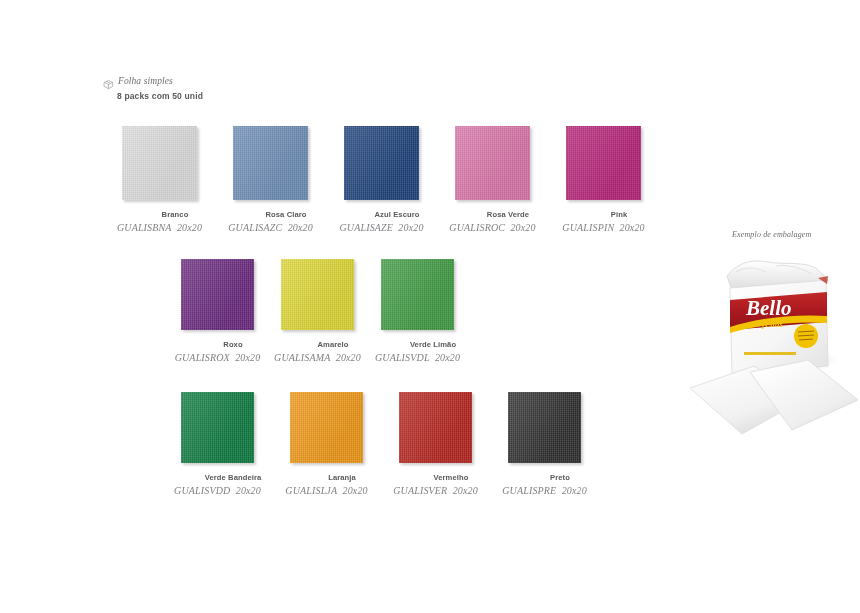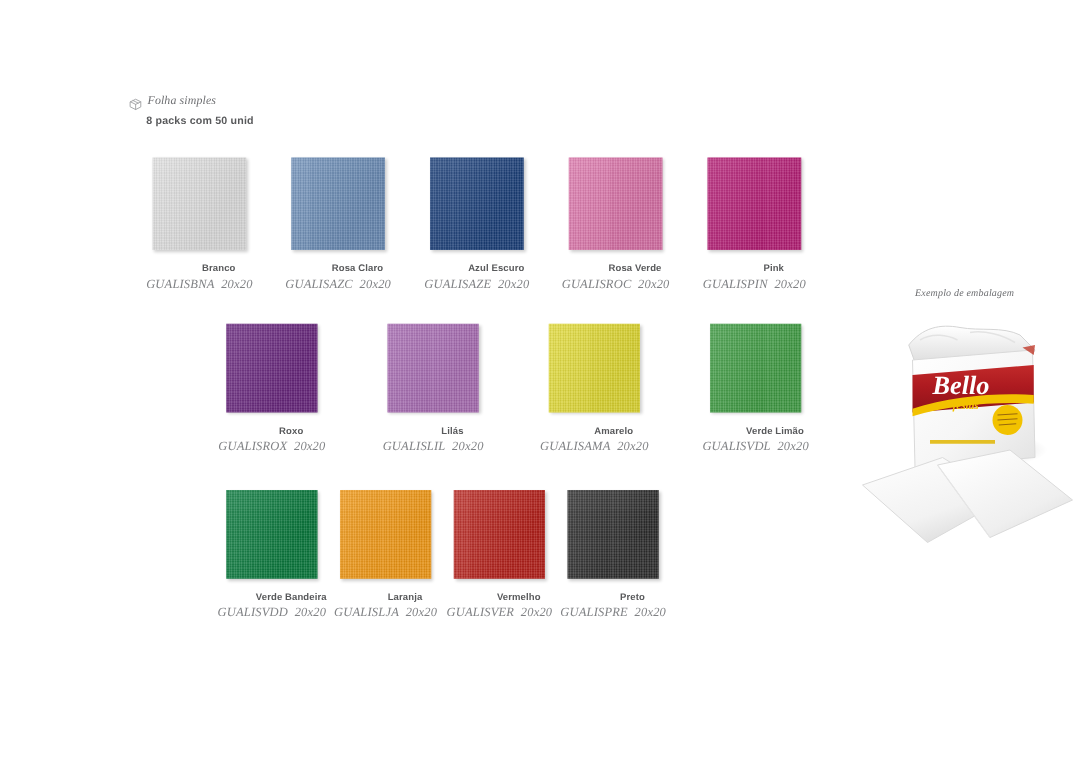--- a/index.html
+++ b/index.html
@@ -60,22 +60,22 @@
     left: 0;
     top: 0;
     width: 660px;
     height: 500px;
   }
   .swatch-row {
     position: absolute;
     display: flex;
   }
   .swatch-row.row-0 { left: 122px; top: 126px; gap: 36px; }
-  .swatch-row.row-1 { left: 181px; top: 259px; gap: 56px; }
-  .swatch-row.row-2 { left: 181px; top: 392px; gap: 18px; }
+  .swatch-row.row-1 { left: 181px; top: 259px; gap: 27px; }
+  .swatch-row.row-2 { left: 181px; top: 392px; gap: 36px; }
 
   .swatch-cell {
     width: 75px;
     display: flex;
     flex-direction: column;
     align-items: center;
   }
   .swatch-row.row-1 .swatch-cell,
   .swatch-row.row-2 .swatch-cell { width: 73px; }
 
@@ -215,28 +215,20 @@
   <div class="swatch-row row-1">
     <div class="swatch-cell">
       <div class="swatch-chip" style="background-color: rgb(104, 39, 125);"></div>
       <div class="swatch-name">Roxo</div>
       <div class="swatch-code">
         <span>GUALISROX</span>&nbsp;
         <span>20x20</span>
       </div>
     </div>
     <div class="swatch-cell">
-      <div class="swatch-chip" style="background-color: rgb(165, 105, 176);"></div>
-      <div class="swatch-name">Lilás</div>
-      <div class="swatch-code">
-        <span>GUALISLIL</span>&nbsp;
-        <span>20x20</span>
-      </div>
-    </div>
-    <div class="swatch-cell">
       <div class="swatch-chip" style="background-color: rgb(221, 214, 49);"></div>
       <div class="swatch-name">Amarelo</div>
       <div class="swatch-code">
         <span>GUALISAMA</span>&nbsp;
         <span>20x20</span>
       </div>
     </div>
     <div class="swatch-cell">
       <div class="swatch-chip" style="background-color: rgb(61, 154, 65);"></div>
       <div class="swatch-name">Verde Limão</div>

